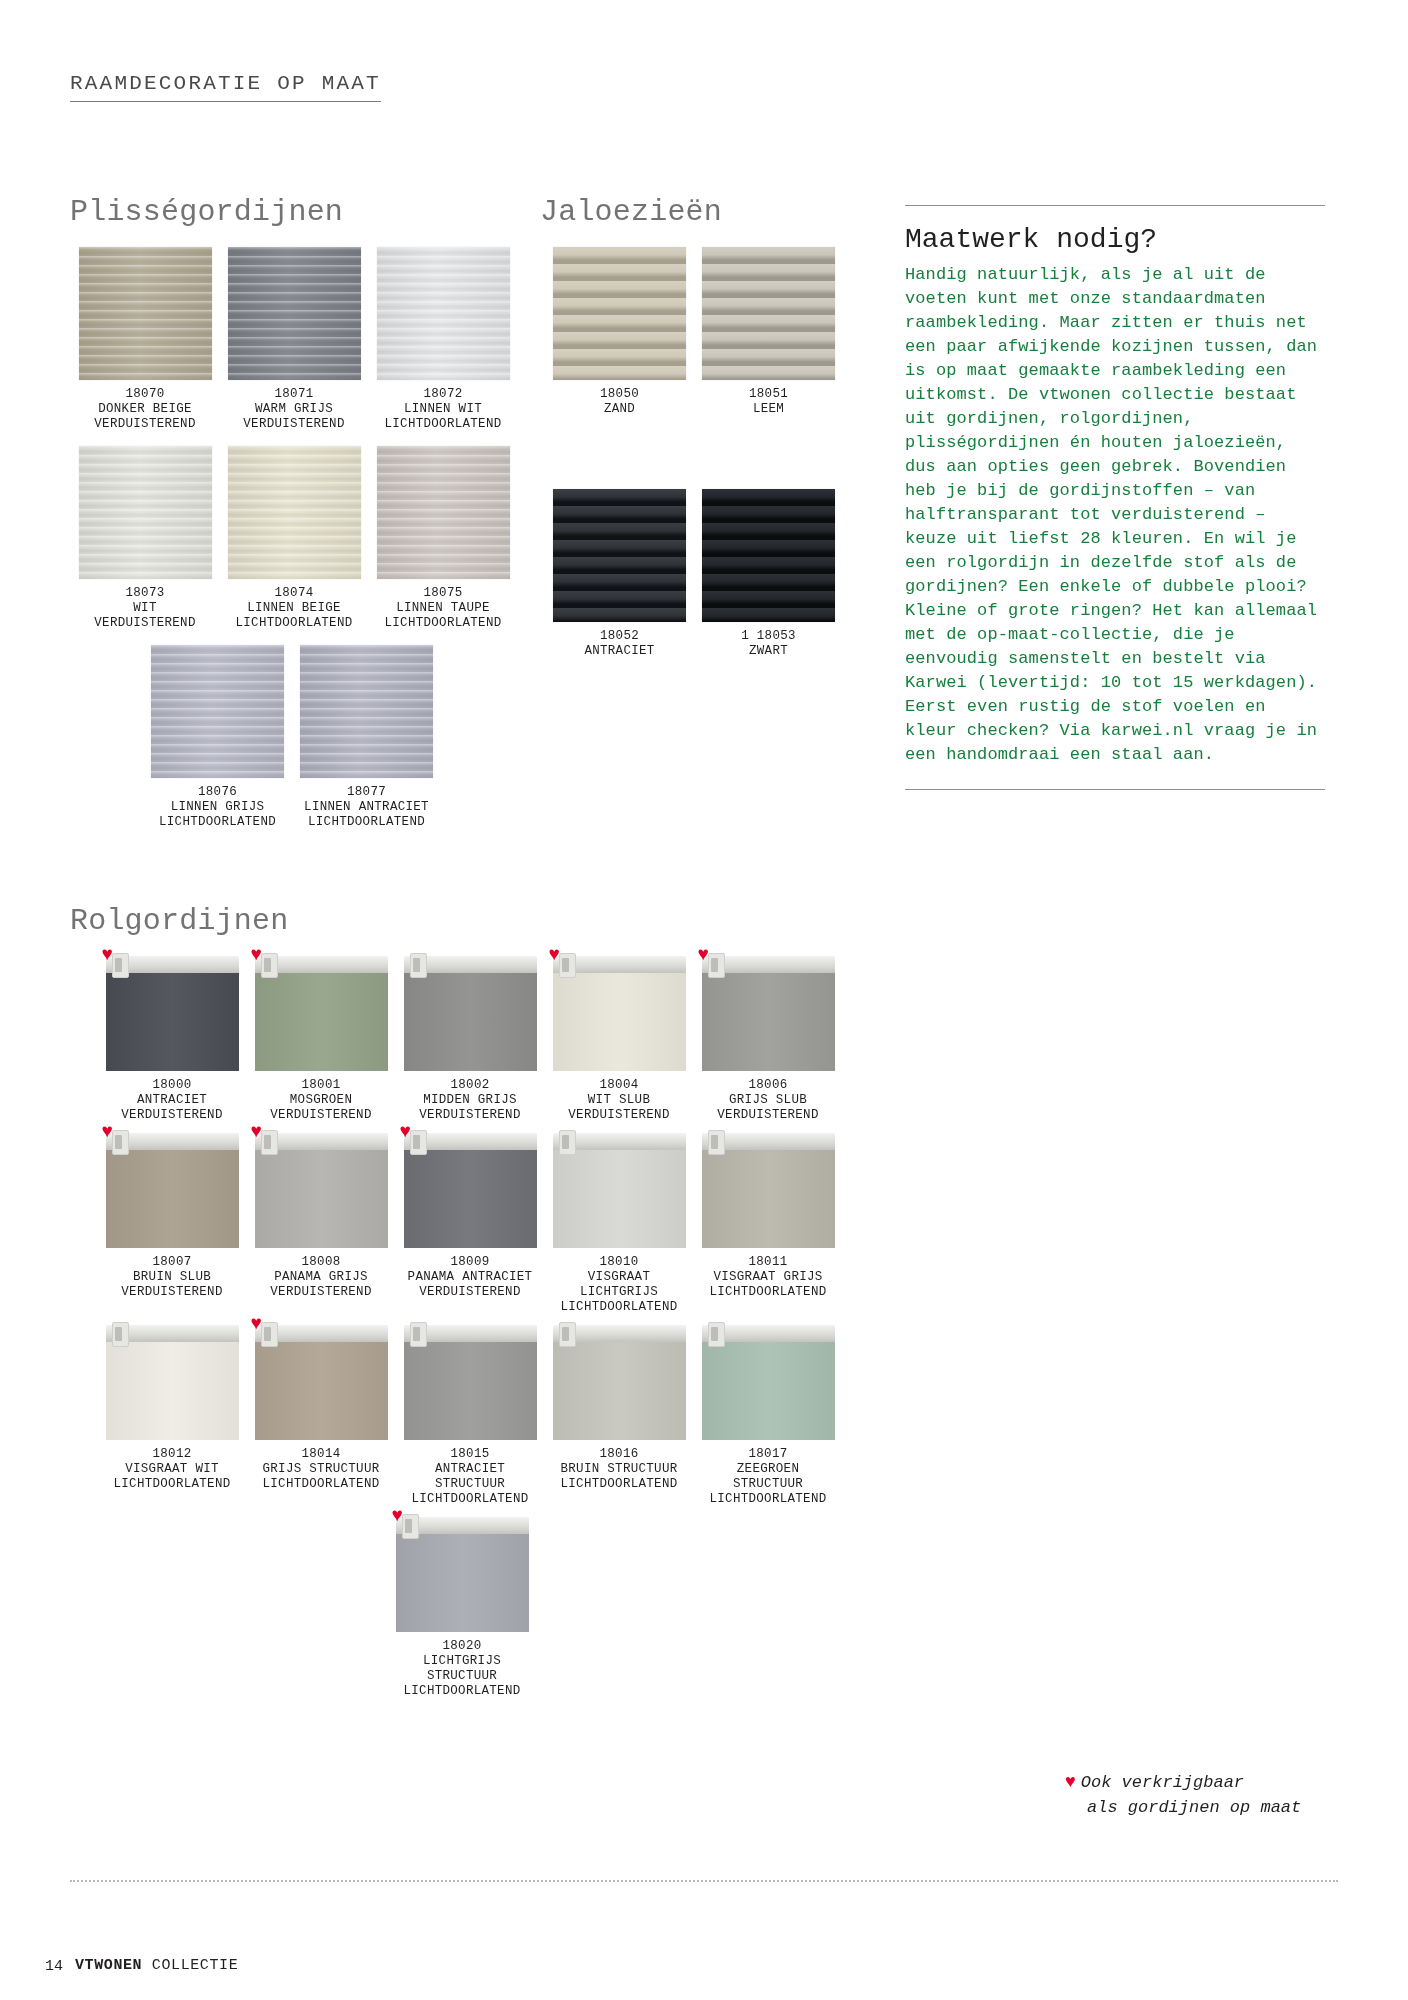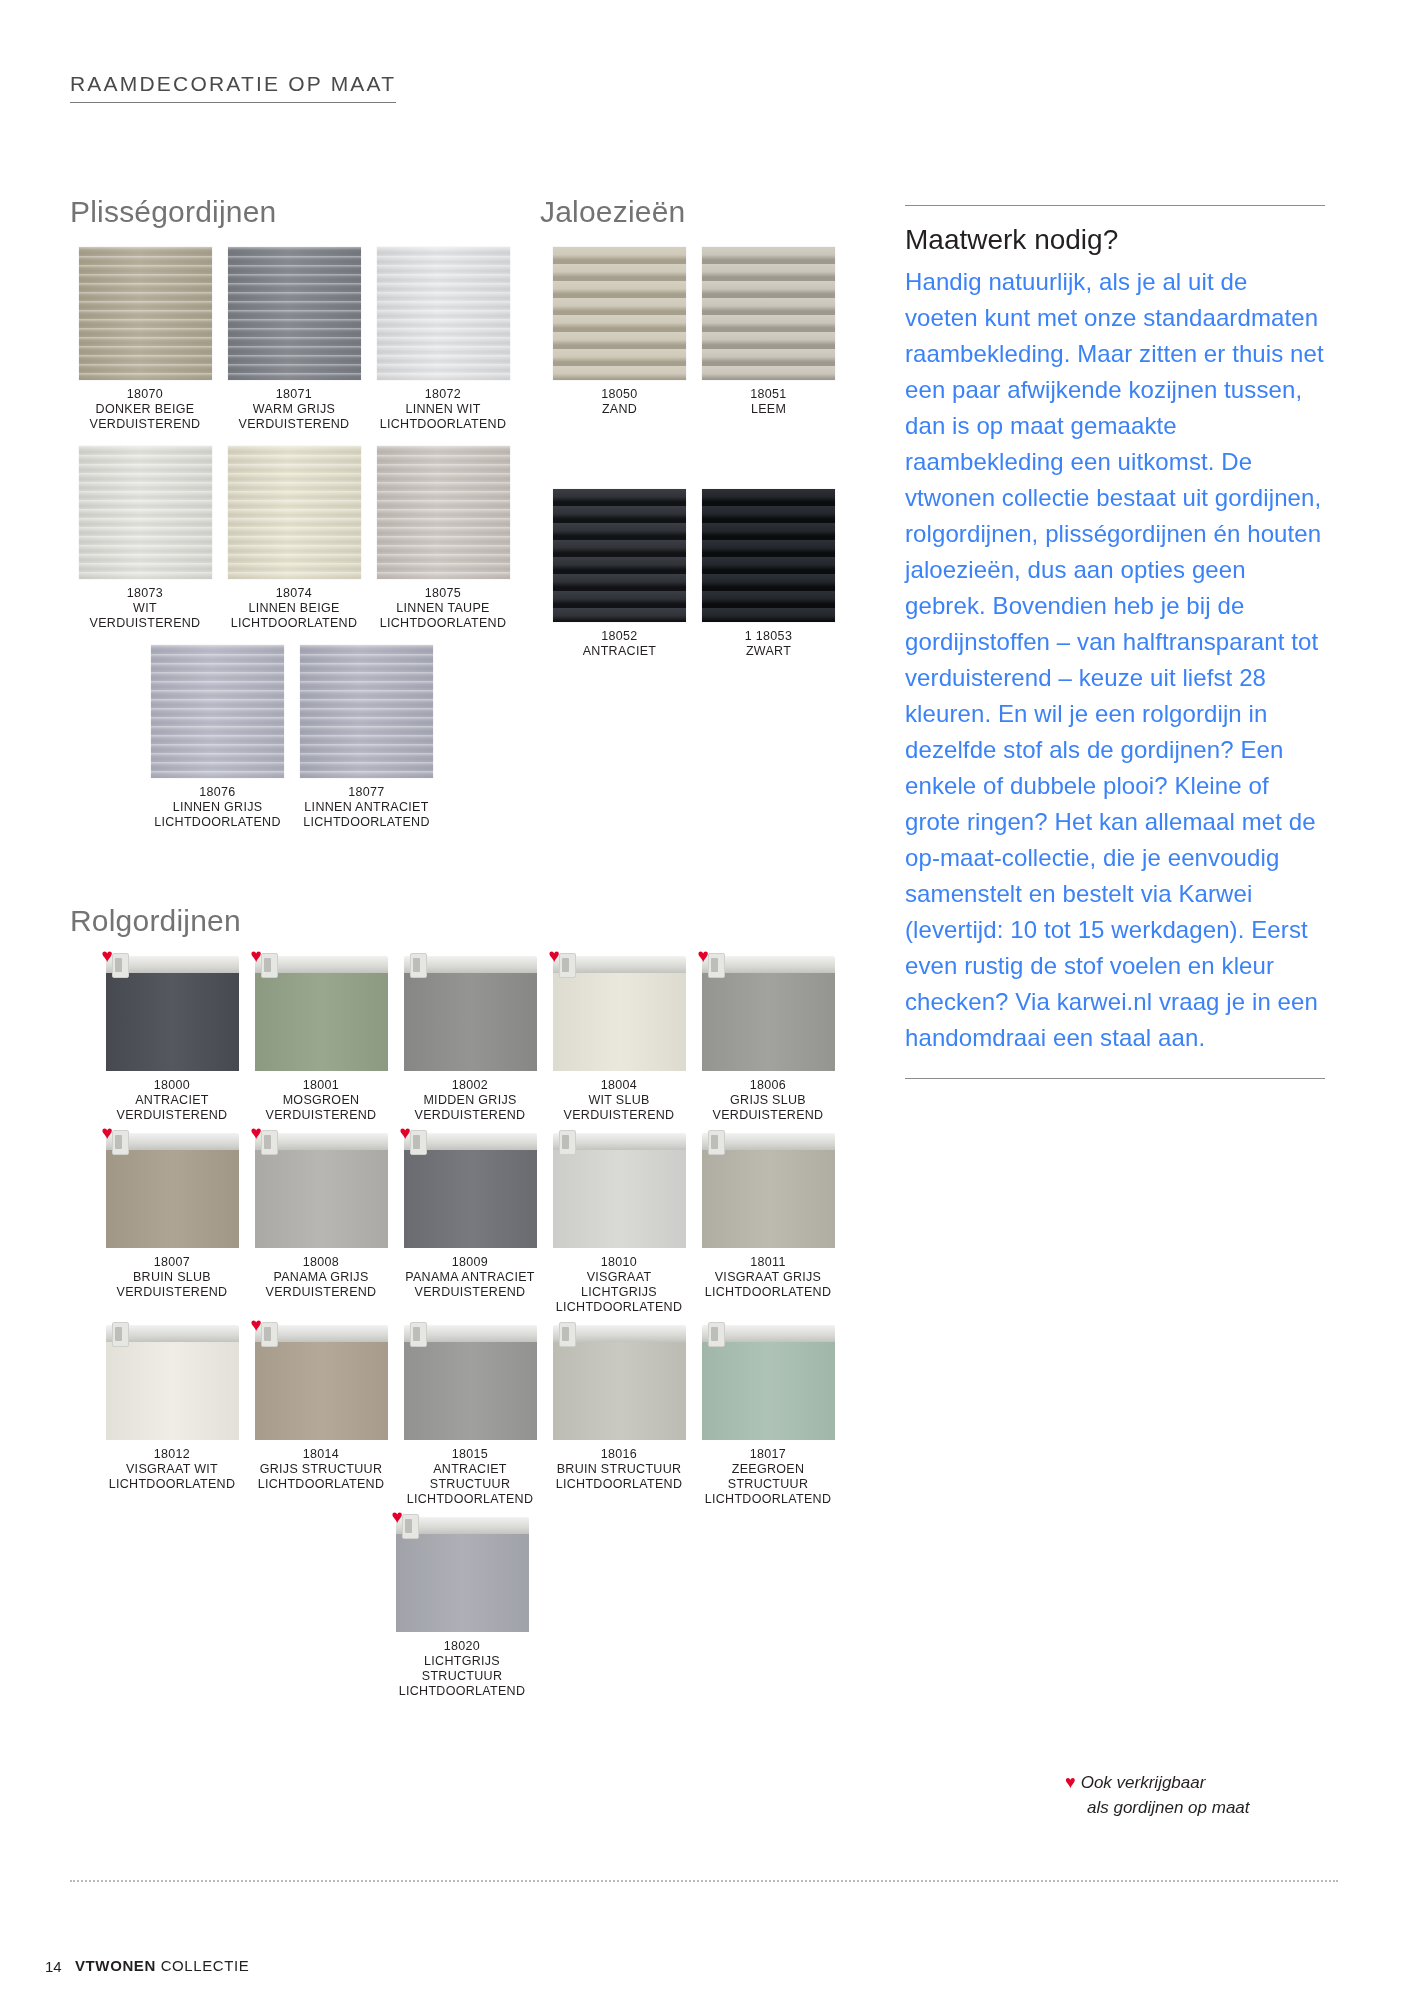--- a/index.html
+++ b/index.html
@@ -4,21 +4,21 @@
 <style>
   html,body{margin:0;padding:0;}
   body{
     width:1408px;height:2000px;
     background:#ffffff;
     font-family:"Liberation Sans", sans-serif;
     color:#231f20;
     position:relative;
     overflow:hidden;
   }
-  .page{position:relative;width:1380px;height:2000px;}
+  .page{position:relative;width:1380px;height:2000px;font-family:Liberation Mono, monospace;}
 
   
   .header{
     position:absolute;left:70px;top:72px;
     font-size:21px;letter-spacing:2.2px;
     color:#4a4a4a;font-weight:400;
     border-bottom:1.5px solid #7b7b7b;
     padding-bottom:6px;
   }
 
@@ -84,21 +84,21 @@
   }
   .heart{
     position:absolute;left:-4px;top:-10px;color:#e3002b;font-size:19px;line-height:19px;
   }
   .rcell{width:133px;margin-right:16px;margin-bottom:10px;}
 
   
   .rule{border-top:1.5px solid #8d8d8d;height:0;margin:0;}
   .art-title{font-size:28px;font-weight:400;margin:18px 0 8px 0;color:#231f20;}
   .art-body{
-    font-size:24px;line-height:36px;color:#3b82f6;letter-spacing:0.1px;
+    font-size:17px;line-height:24px;color:#15803d;letter-spacing:0.1px;
   }
   .bottom-rule{border-top:1.5px solid #8d8d8d;margin-top:22px;}
 
   .avail{
     position:absolute;left:1065px;top:1770px;width:280px;
     font-size:17px;font-style:italic;line-height:25px;color:#231f20;
   }
   .avail .h{color:#e3002b;font-style:normal;font-size:18px;margin-right:5px;}
 
   

